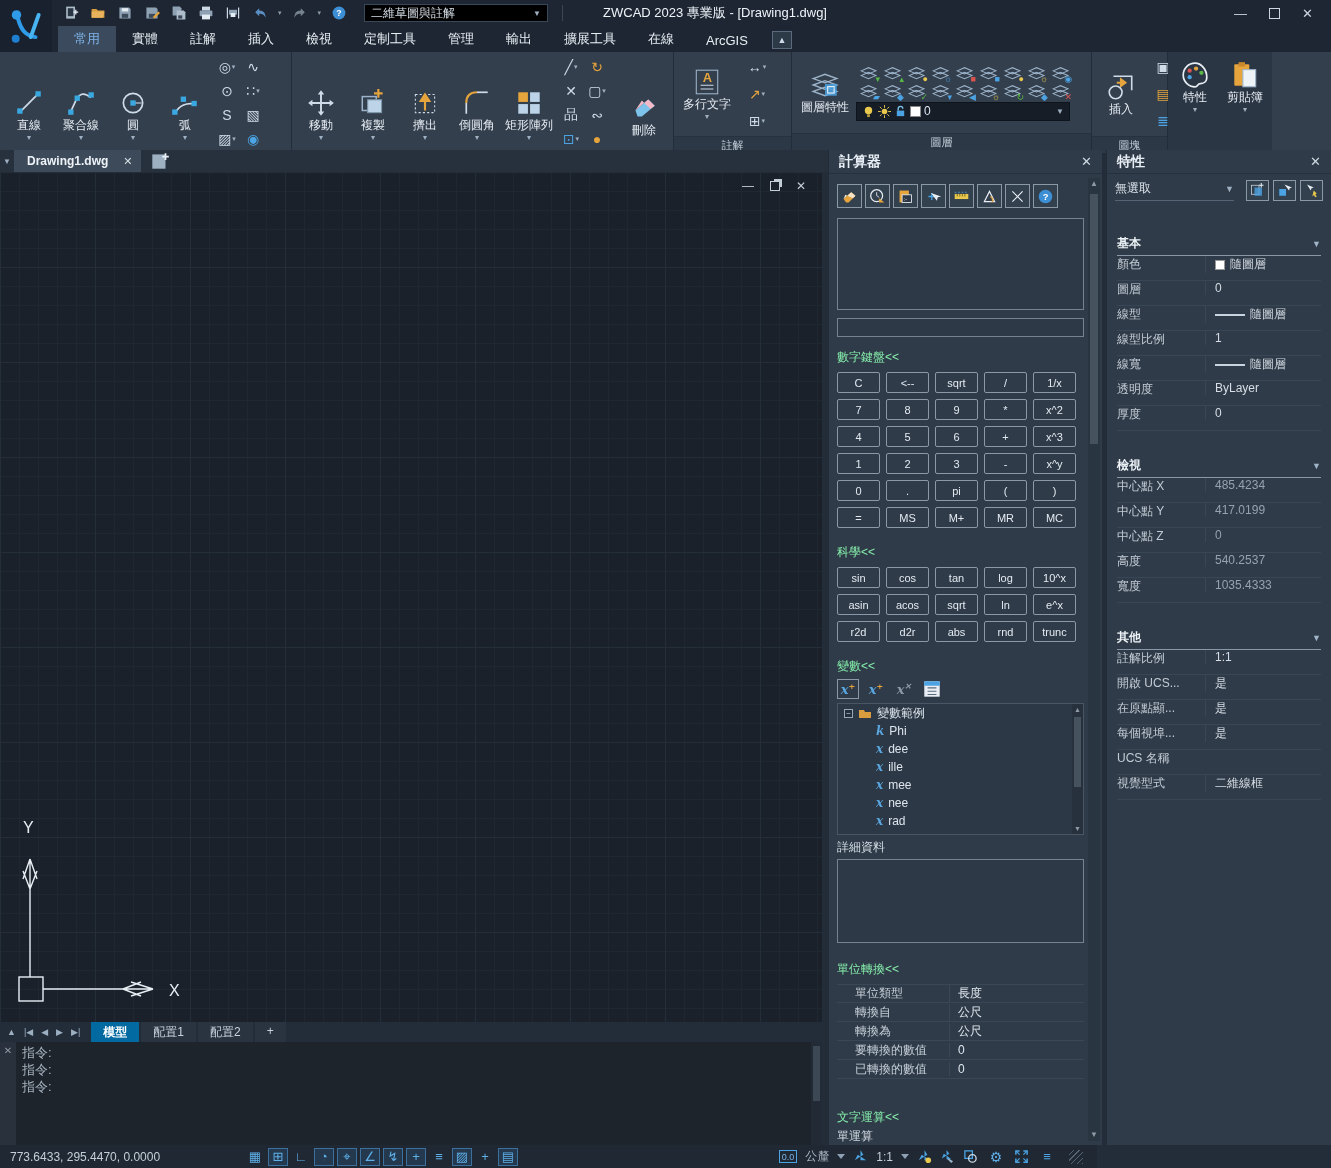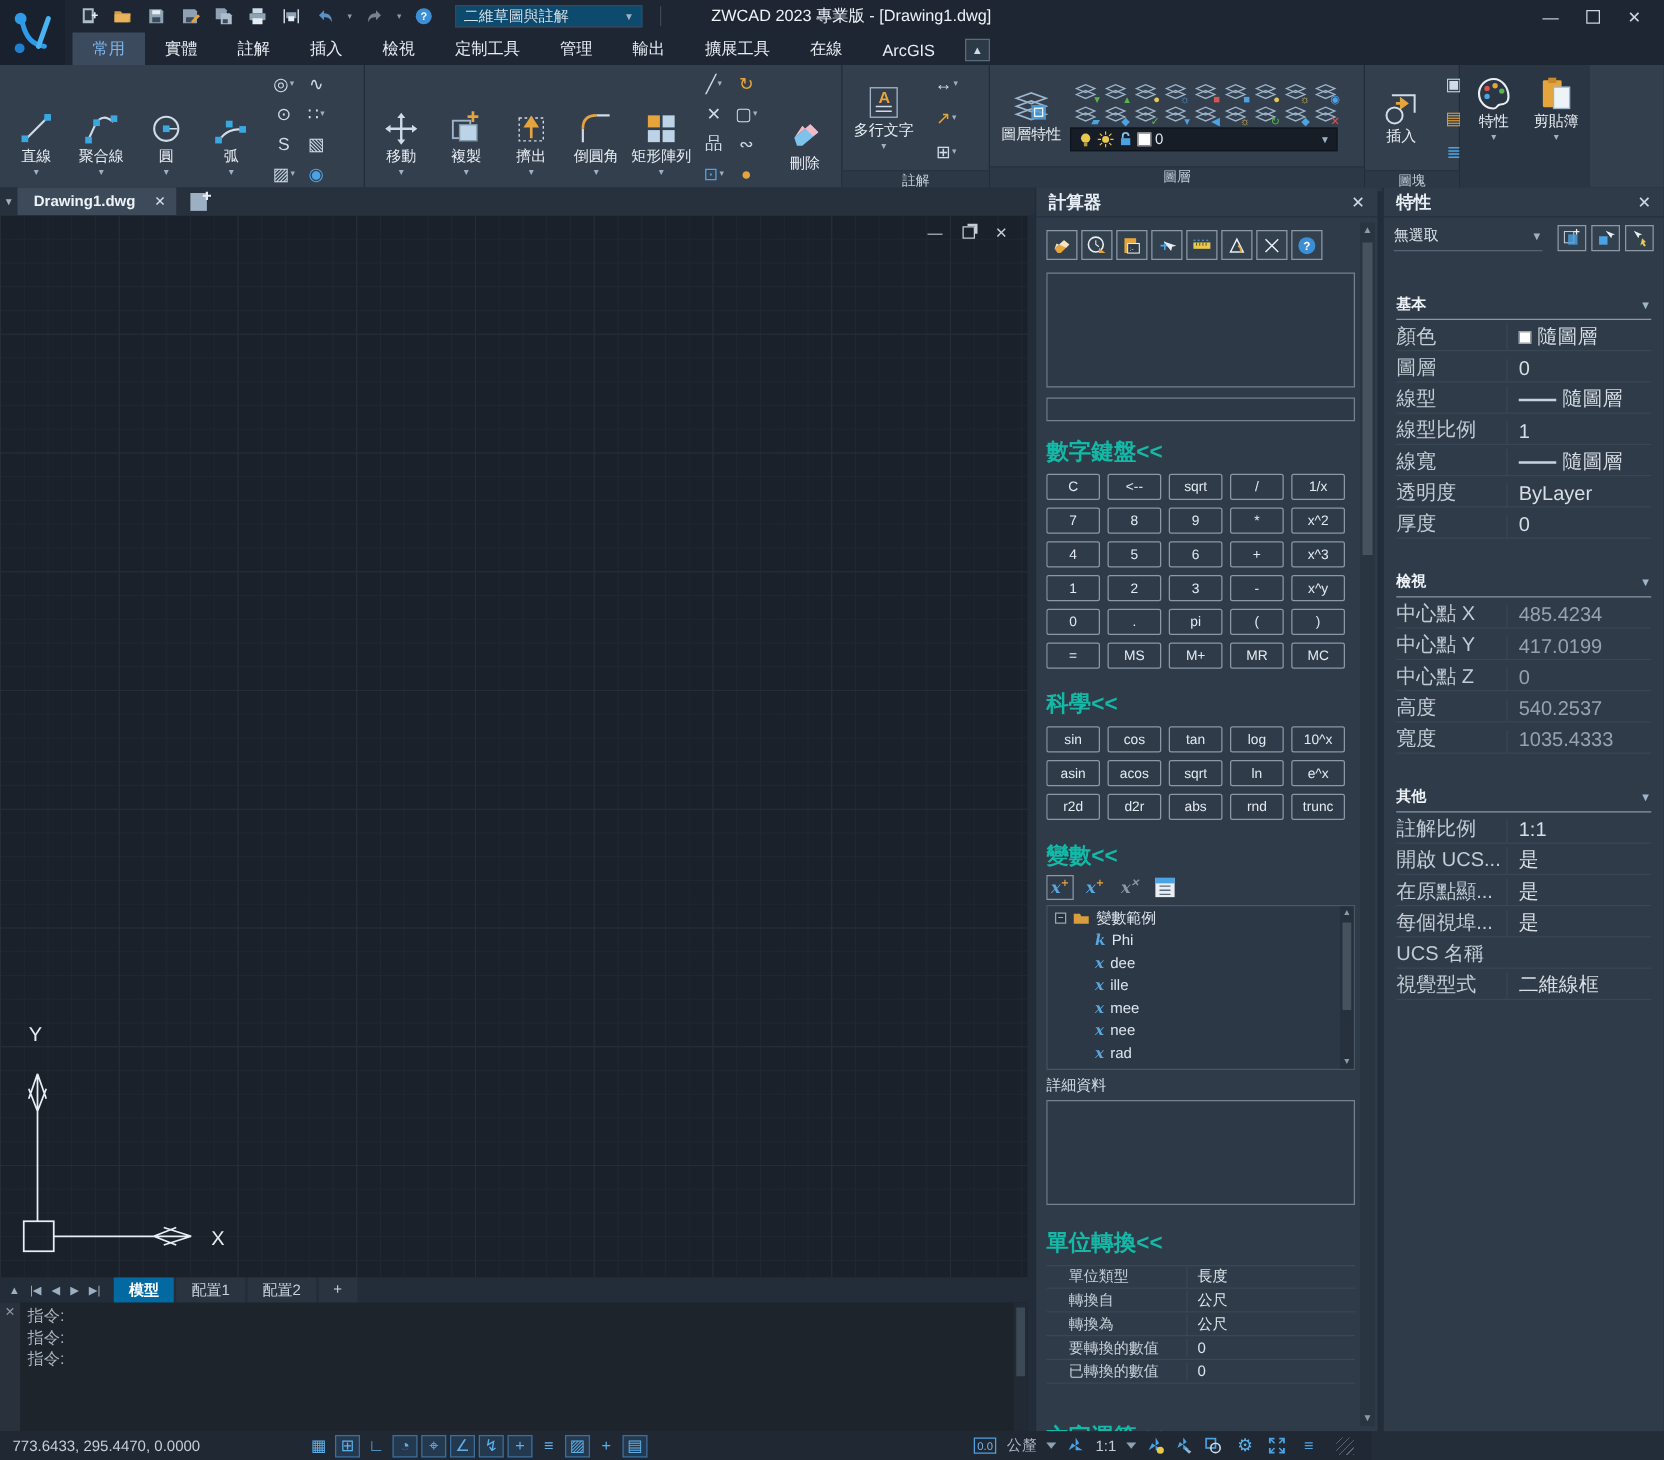--- a/index.html
+++ b/index.html
@@ -8,21 +8,21 @@
 i,b{font-style:normal;font-weight:normal}
 svg{display:block}
 
 
 #logo{position:absolute;left:0;top:0;width:52px;height:52px;background:#18212d;display:flex;align-items:center;justify-content:center}
 #titlebar{position:absolute;left:52px;top:0;width:1279px;height:26px;background:#1d2632;display:flex;align-items:center;padding:0 10px;gap:10px}
 .qa{display:flex;align-items:center;gap:9px}
 .qa .qi{width:18px;height:18px;display:flex;align-items:center;justify-content:center}
 .qa .qi svg{width:16px;height:16px}
 .dd6{color:#8b99a8;font-size:7px}
-.ws-combo{width:150px;height:18px;background:#0c4a6e;border:1px solid #3a4758;display:flex;align-items:center;padding:0 6px;font-size:12px;color:#d7dfe8;margin-left:6px}
+.ws-combo{width:184px;height:18px;background:#000000;border:1px solid #3a4758;display:flex;align-items:center;padding:0 6px;font-size:12px;color:#d7dfe8;margin-left:6px}
 .ws-combo b{margin-left:auto;color:#9fb0c2;font-size:8px}
 .tb-sep{width:1px;height:16px;background:#3a4656;margin:0 4px}
 #win-title{font-size:13px;color:#eef3f8;margin-left:26px;white-space:nowrap}
 .win-ctrls{margin-left:auto;display:flex;align-items:center;gap:22px;padding-right:8px;color:#cdd6df}
 .win-ctrls span{font-size:13px;line-height:1;cursor:default}
 .wc-restore{width:11px;height:11px;border:1.5px solid #cdd6df;display:inline-block}
 
 #tabrow{position:absolute;left:52px;top:26px;width:1279px;height:26px;background:#1d2632;display:flex;align-items:flex-end;gap:2px;padding:0 6px}
 .rtab{padding:4px 16px;font-size:13px;color:#e8eef4;cursor:default}
 .rtab.active{background:#3b4a5d;color:#7db3e8}
@@ -97,21 +97,21 @@
 .calc-scroll{position:absolute;right:2px;top:28px;bottom:4px;width:12px;background:#2a3examples;background:#2a3542}
 .calc-scroll .up,.calc-scroll .dn{position:absolute;left:0;width:12px;height:12px;color:#8d9aa8;font-size:8px;text-align:center;line-height:12px}
 .calc-scroll .dn{bottom:0}
 .calc-scroll .th{position:absolute;left:2px;top:16px;width:8px;height:250px;background:#46535f}
 .calc-body{position:absolute;left:8px;right:18px;top:28px;bottom:0;overflow:hidden}
 .ctoolbar{display:flex;gap:3px;margin:6px 0 10px}
 .cbtn{width:25px;height:24px;border:1px solid #8b98a6;display:flex;align-items:center;justify-content:center;background:#33404e;cursor:default}
 .cbtn svg{width:17px;height:17px}
 .cdisplay{height:92px;border:1px solid #76828f;background:#2d3temp;background:#2d3946;margin-bottom:8px}
 .cinput{height:19px;border:1px solid #76828f;background:#2d3946;margin-bottom:12px}
-.csec{font-size:18px;font-weight:bold;color:#14b8a6;margin:8px 0 2px}
+.csec{font-size:12px;font-weight:normal;color:#86efac;margin:8px 0 2px}
 .krow{display:flex;gap:6px;margin-top:6px}
 .key{flex:0 0 auto;width:43px;height:21px;background:transparent;border:1px solid #8b98a6;border-radius:2px;color:#e3eaf2;font-size:11px;font-family:inherit;cursor:default}
 .vtools{display:flex;gap:6px;align-items:center;margin:4px 0}
 .vtool{width:22px;height:20px;display:flex;align-items:center;justify-content:center;cursor:default;font-size:13px}
 .vtool.sel{border:1px solid #8b98a6}
 .vx{font-family:"DejaVu Serif",serif;font-style:italic;color:#5aa7e0;font-weight:bold}
 .vx sup{color:#e5a43c;font-size:8px}
 .vtree{height:132px;border:1px solid #4a5664;background:#2c3temp;background:#2c3845;position:relative;overflow:hidden;font-size:12px}
 .vrow{display:flex;align-items:center;gap:5px;height:18px;padding-left:6px}
 .vrow.item{padding-left:38px}
@@ -129,21 +129,21 @@
 .subsec{font-size:12px;color:#d4dde6;margin:2px 0 0}
 
 
 .psel-row{display:flex;align-items:center;padding:6px 8px 8px;gap:4px}
 .psel{flex:1;display:flex;align-items:center;font-size:12px;color:#dbe3ec;border-bottom:1px solid #55masked;border-bottom:1px solid #556374;padding-bottom:3px;margin-right:8px}
 .psel b{margin-left:auto;color:#9fb0c2;font-size:9px}
 .pselbtn{width:23px;height:21px;border:1px solid #8b98a6;display:flex;align-items:center;justify-content:center;background:#33404e}
 .pselbtn svg{width:15px;height:15px}
 .psec{display:flex;align-items:center;margin:26px 10px 0;border-bottom:1px solid #8a97a5;padding-bottom:3px;font-size:12px;font-weight:bold;color:#eef3f8}
 .psec b{margin-left:auto;color:#9fb6c9;font-size:9px;font-weight:normal}
-.prow{display:flex;margin:0 10px;height:25px;align-items:flex-end;font-size:16px;border-bottom:1px solid rgba(70,84,99,.45)}
+.prow{display:flex;margin:0 10px;height:25px;align-items:flex-start;font-size:12px;border-bottom:1px solid rgba(70,84,99,.45)}
 .plabel{width:88px;color:#c3ccd6;white-space:nowrap;overflow:hidden}
 .pval{flex:1;border-left:1px solid rgba(70,84,99,.45);padding-left:9px;color:#d7dee6;display:flex;align-items:center;gap:5px;white-space:nowrap}
 .pval.muted{color:#96a2af}
 .pswatch{width:10px;height:10px;background:#fff;border:1px solid #999}
 .pline{width:30px;height:0;border-top:2px solid #c9d3dd}
 
 
 #statusbar{position:absolute;left:0;top:1145px;width:1097px;height:23px;background:#1f2833;display:flex;align-items:center;font-size:11px;color:#c5cfd9}
 #coords{padding-left:10px;width:245px;font-size:12px}
 .sicons{display:flex;gap:3px;align-items:center}

